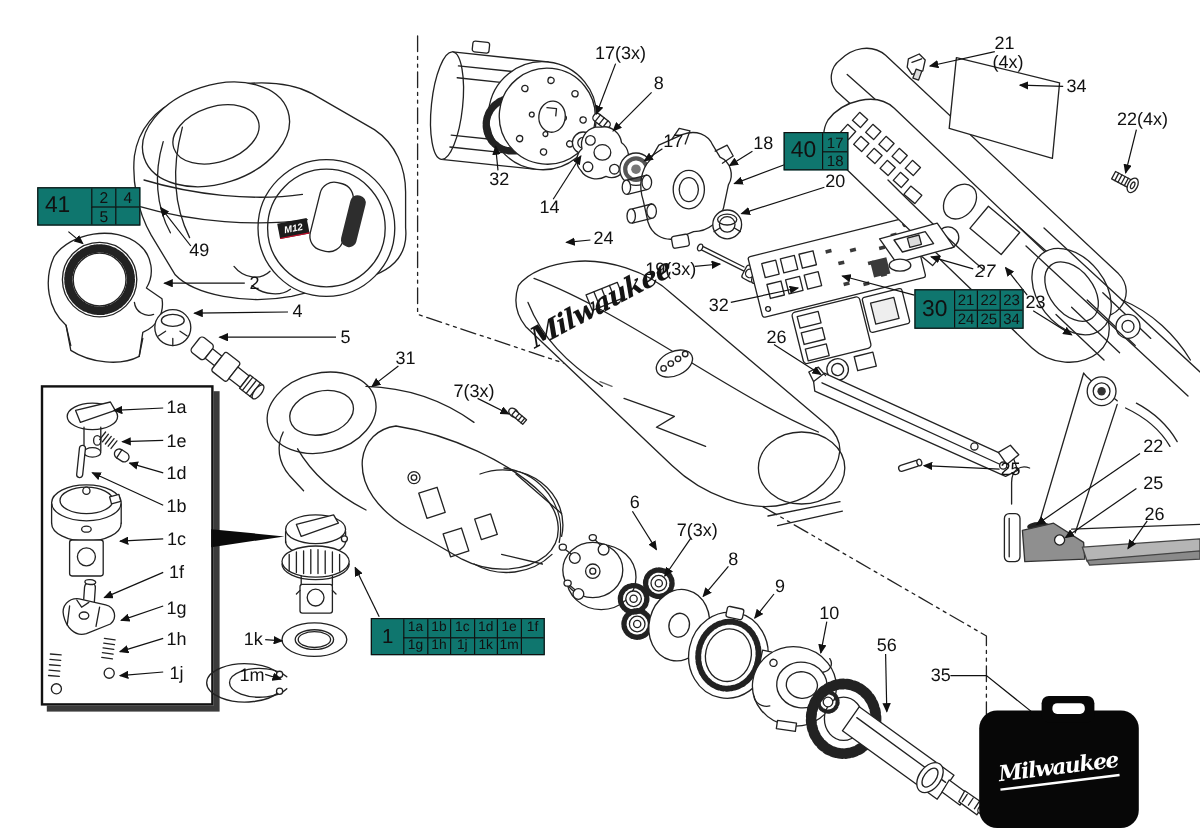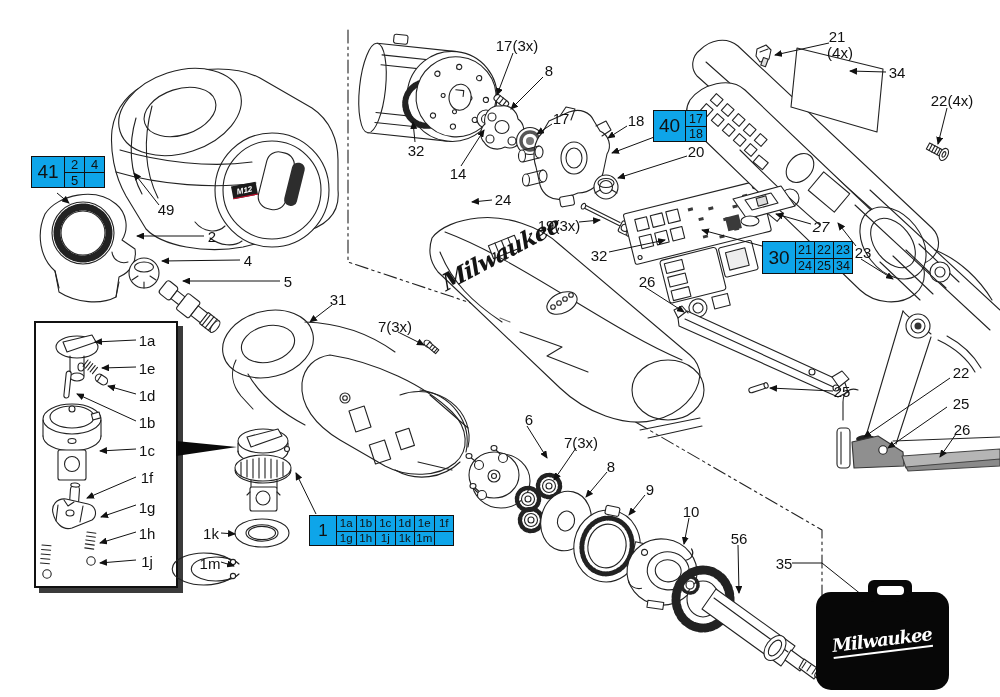--- a/index.html
+++ b/index.html
@@ -5,21 +5,21 @@
   html,body{margin:0;padding:0;background:#fff;}
   .canvas{position:relative;width:1000px;height:697px;background:#fff;overflow:hidden;
           font-family:"Liberation Sans",sans-serif;color:#111;}
   svg{position:absolute;left:0;top:0;}
   svg *{vector-effect:non-scaling-stroke;}
   .art{stroke:#222;stroke-width:1.1;fill:none;stroke-linecap:round;stroke-linejoin:round;}
   .lbl{position:absolute;transform:translate(-50%,-50%);font-size:15px;line-height:1;
        white-space:nowrap;color:#111;}
   .detailbox{position:absolute;left:34px;top:321px;width:140px;height:263px;background:#fff;
              border:2px solid #111;box-shadow:5px 5px 0 rgba(25,25,25,.85);}
-  .refbox{position:absolute;display:flex;background:#0ea5e9;border:1.6px solid #111;}
+  .refbox{position:absolute;display:flex;background:#0f766e;border:1.6px solid #111;}
   .refbox-main{display:flex;align-items:center;justify-content:center;padding:0 3px;font-weight:400;}
   .refbox-grid{display:grid;}
   .refbox-grid span{display:flex;align-items:center;justify-content:center;border-left:1px solid #111;}
   .b41 .refbox-main{font-size:19px;width:26px;}
   .b41 .refbox-grid{grid-template-columns:repeat(2,20px);grid-auto-rows:15px;font-size:13px;}
   .b41 .refbox-grid span:nth-child(n+3){border-top:1px solid #111;}
   .b40 .refbox-main{font-size:19px;width:25px;}
   .b40 .refbox-grid{grid-template-columns:21px;grid-auto-rows:15px;font-size:12.5px;}
   .b40 .refbox-grid span:nth-child(n+2){border-top:1px solid #111;}
   .b30 .refbox-main{font-size:19px;width:26px;}
@@ -519,21 +519,21 @@
 
   <div class="script-logo">Milwaukee</div>
   <div class="m12badge">M12</div>
 
   <div class="case">
     <span class="case-text">Milwaukee</span>
   </div>
   <div class="case-handle"></div>
   <div class="case-handle-hole"></div>
 
-  <div class="refbox b41" style="left:31px;top:156px;">
+  <div class="refbox b41" style="left:31px;top:156px;gap:12px;">
     <div class="refbox-main">41</div>
     <div class="refbox-grid">
       <span>2</span>
       <span>4</span>
       <span>5</span>
       <span></span>
     </div>
   </div>
 
   <div class="refbox b40" style="left:653px;top:110px;">

